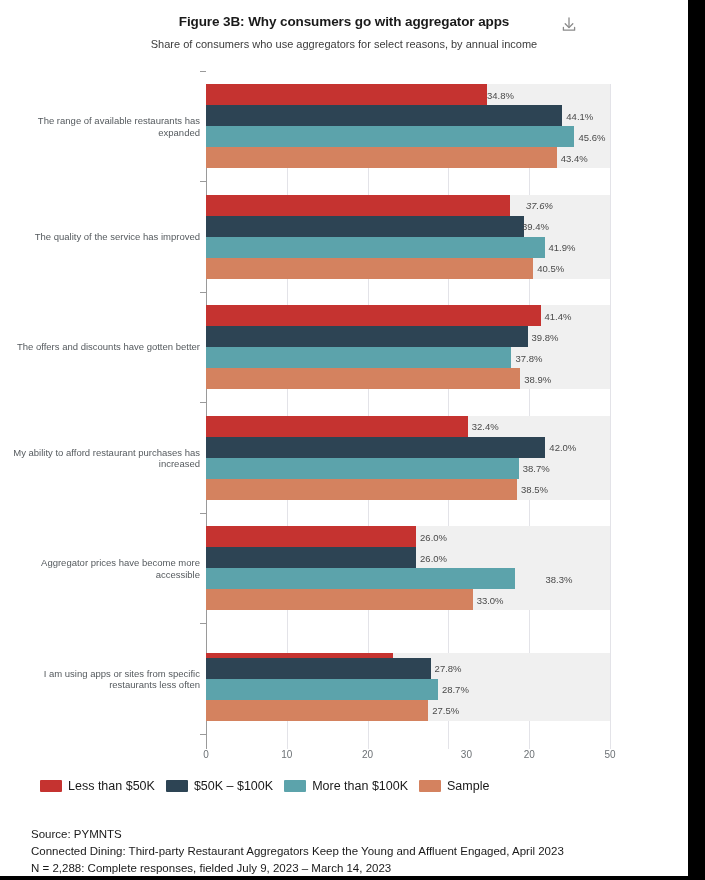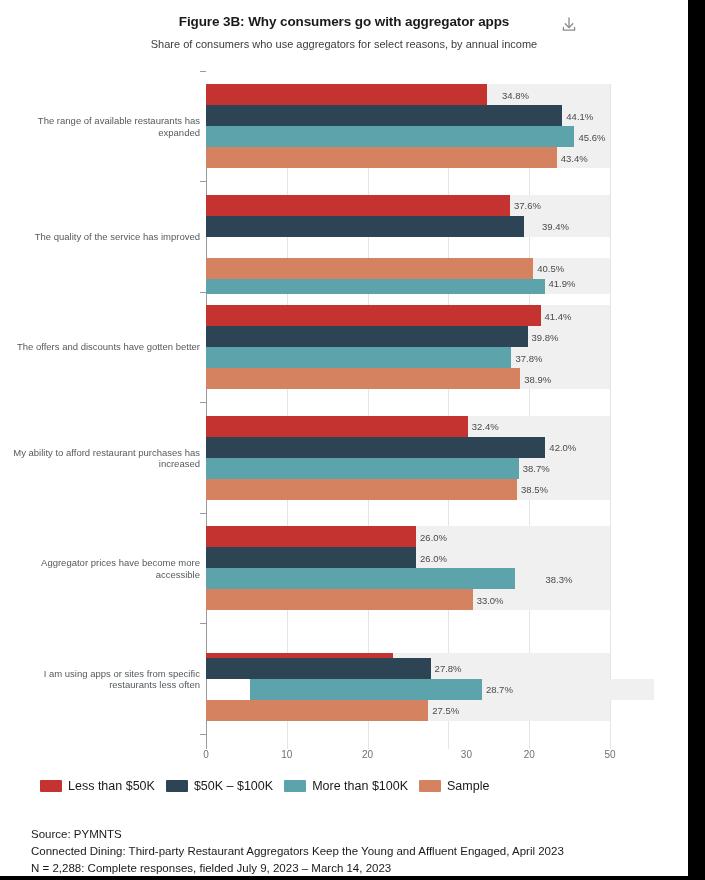--- a/index.html
+++ b/index.html
@@ -175,46 +175,46 @@
           <div class="tick-mark" style="top: 340.25px;"></div>
           <div class="tick-mark" style="top: 450.75px;"></div>
           <div class="tick-mark" style="top: 561.25px;"></div>
           <div class="tick-mark" style="top: 671.75px;"></div>
         </div>
       <div id="groups">
           <div class="group" style="top: 22px; height: 84px;">
             <div class="group-label">The range of available restaurants has expanded</div>
             <div class="bar-row" style="top: 0px;">
               <div class="bar" style="width: 281.184px; background: rgb(197, 51, 48);"></div>
-              <div class="bar-value" style="left: 292px;">34.8%</div>
+              <div class="bar-value" style="left: 277px;">34.8%</div>
             </div>
             <div class="bar-row" style="top: 21px;">
               <div class="bar" style="width: 356.328px; background: rgb(45, 68, 84);"></div>
               <div class="bar-value" style="left: 356.328px;">44.1%</div>
             </div>
             <div class="bar-row" style="top: 42px;">
               <div class="bar" style="width: 368.448px; background: rgb(92, 163, 171);"></div>
               <div class="bar-value" style="left: 368.448px;">45.6%</div>
             </div>
             <div class="bar-row" style="top: 63px;">
               <div class="bar" style="width: 350.672px; background: rgb(212, 130, 95);"></div>
               <div class="bar-value" style="left: 350.672px;">43.4%</div>
             </div>
           </div>
           <div class="group" style="top: 132.5px; height: 84px;">
             <div class="group-label">The quality of the service has improved</div>
             <div class="bar-row" style="top: 0px;">
               <div class="bar" style="width: 303.808px; background: rgb(197, 51, 48);"></div>
-              <div class="bar-value" style="left: 304px;">37.6%</div>
+              <div class="bar-value" style="left: 316px; font-style: italic;">37.6%</div>
             </div>
             <div class="bar-row" style="top: 21px;">
               <div class="bar" style="width: 318.352px; background: rgb(45, 68, 84);"></div>
-              <div class="bar-value" style="left: 332px;">39.4%</div>
-            </div>
-            <div class="bar-row" style="top: 42px; margin-top: 36px;">
+              <div class="bar-value" style="left: 312px;">39.4%</div>
+            </div>
+            <div class="bar-row" style="top: 42px;">
               <div class="bar" style="width: 338.552px; background: rgb(92, 163, 171);"></div>
               <div class="bar-value" style="left: 338.552px;">41.9%</div>
             </div>
             <div class="bar-row" style="top: 63px;">
               <div class="bar" style="width: 327.24px; background: rgb(212, 130, 95);"></div>
               <div class="bar-value" style="left: 327.24px;">40.5%</div>
             </div>
           </div>
           <div class="group" style="top: 243px; height: 84px;">
             <div class="group-label">The offers and discounts have gotten better</div>
@@ -276,21 +276,21 @@
           <div class="group" style="top: 574.5px; height: 84px;">
             <div class="group-label">I am using apps or sites from specific restaurants less often</div>
             <div class="bar-row" style="top: 16px; text-align: center;">
               <div class="bar" style="width: 186.648px; background: rgb(197, 51, 48);"></div>
               <div class="bar-value" style="left: 186.648px;">23.1%</div>
             </div>
             <div class="bar-row" style="top: 21px;">
               <div class="bar" style="width: 224.624px; background: rgb(45, 68, 84);"></div>
               <div class="bar-value" style="left: 224.624px;">27.8%</div>
             </div>
-            <div class="bar-row" style="top: 42px; margin-left: 44px;">
+            <div class="bar-row" style="top: 42px;">
               <div class="bar" style="width: 231.896px; background: rgb(92, 163, 171);"></div>
               <div class="bar-value" style="left: 231.896px;">28.7%</div>
             </div>
             <div class="bar-row" style="top: 63px;">
               <div class="bar" style="width: 222.2px; background: rgb(212, 130, 95);"></div>
               <div class="bar-value" style="left: 222.2px;">27.5%</div>
             </div>
           </div>
         </div>
     </div>

